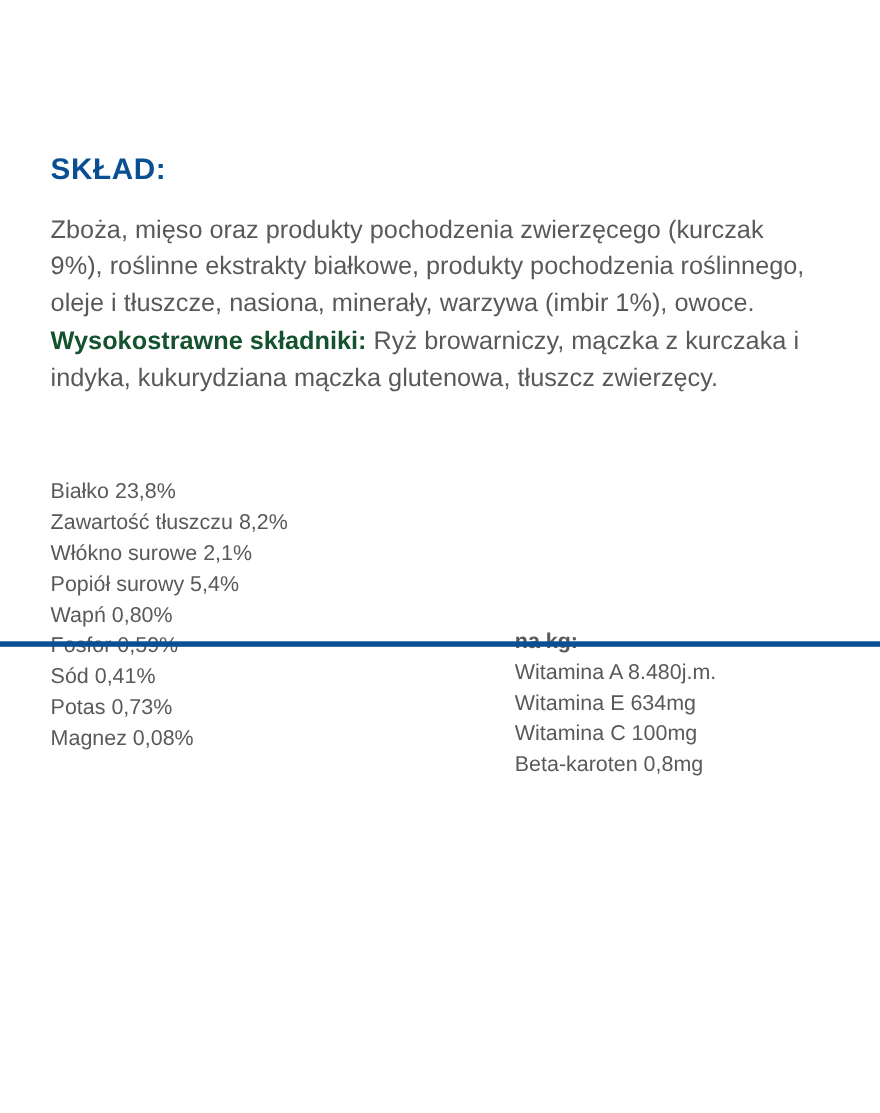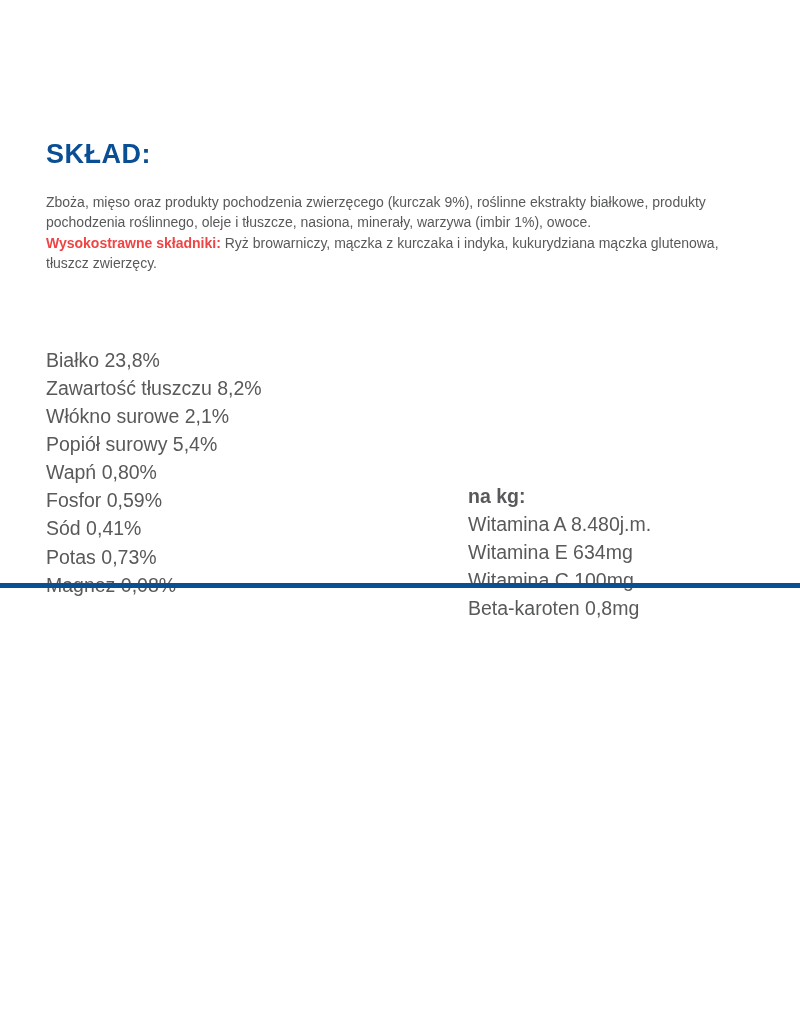--- a/index.html
+++ b/index.html
@@ -35,30 +35,30 @@
   h2.section-title {
     font-size: 27px;
     font-weight: bold;
     color: #0a4f94;
     letter-spacing: 0.5px;
     margin: 0 0 22px 0;
     line-height: 1.1;
   }
 
   .composition-text {
-    font-size: 14px;
+    font-size: 23px;
     line-height: 1.47;
     color: #58595b;
     margin: 0;
     max-width: 700px;
   }
 
   .composition-text .lead {
     font-weight: bold;
-    color: #ef4444;
+    color: #14532d;
   }
 
   .section-gap {
     height: 72px;
   }
 
   .analytic-wrap {
     position: relative;
     width: 712px;
   }

